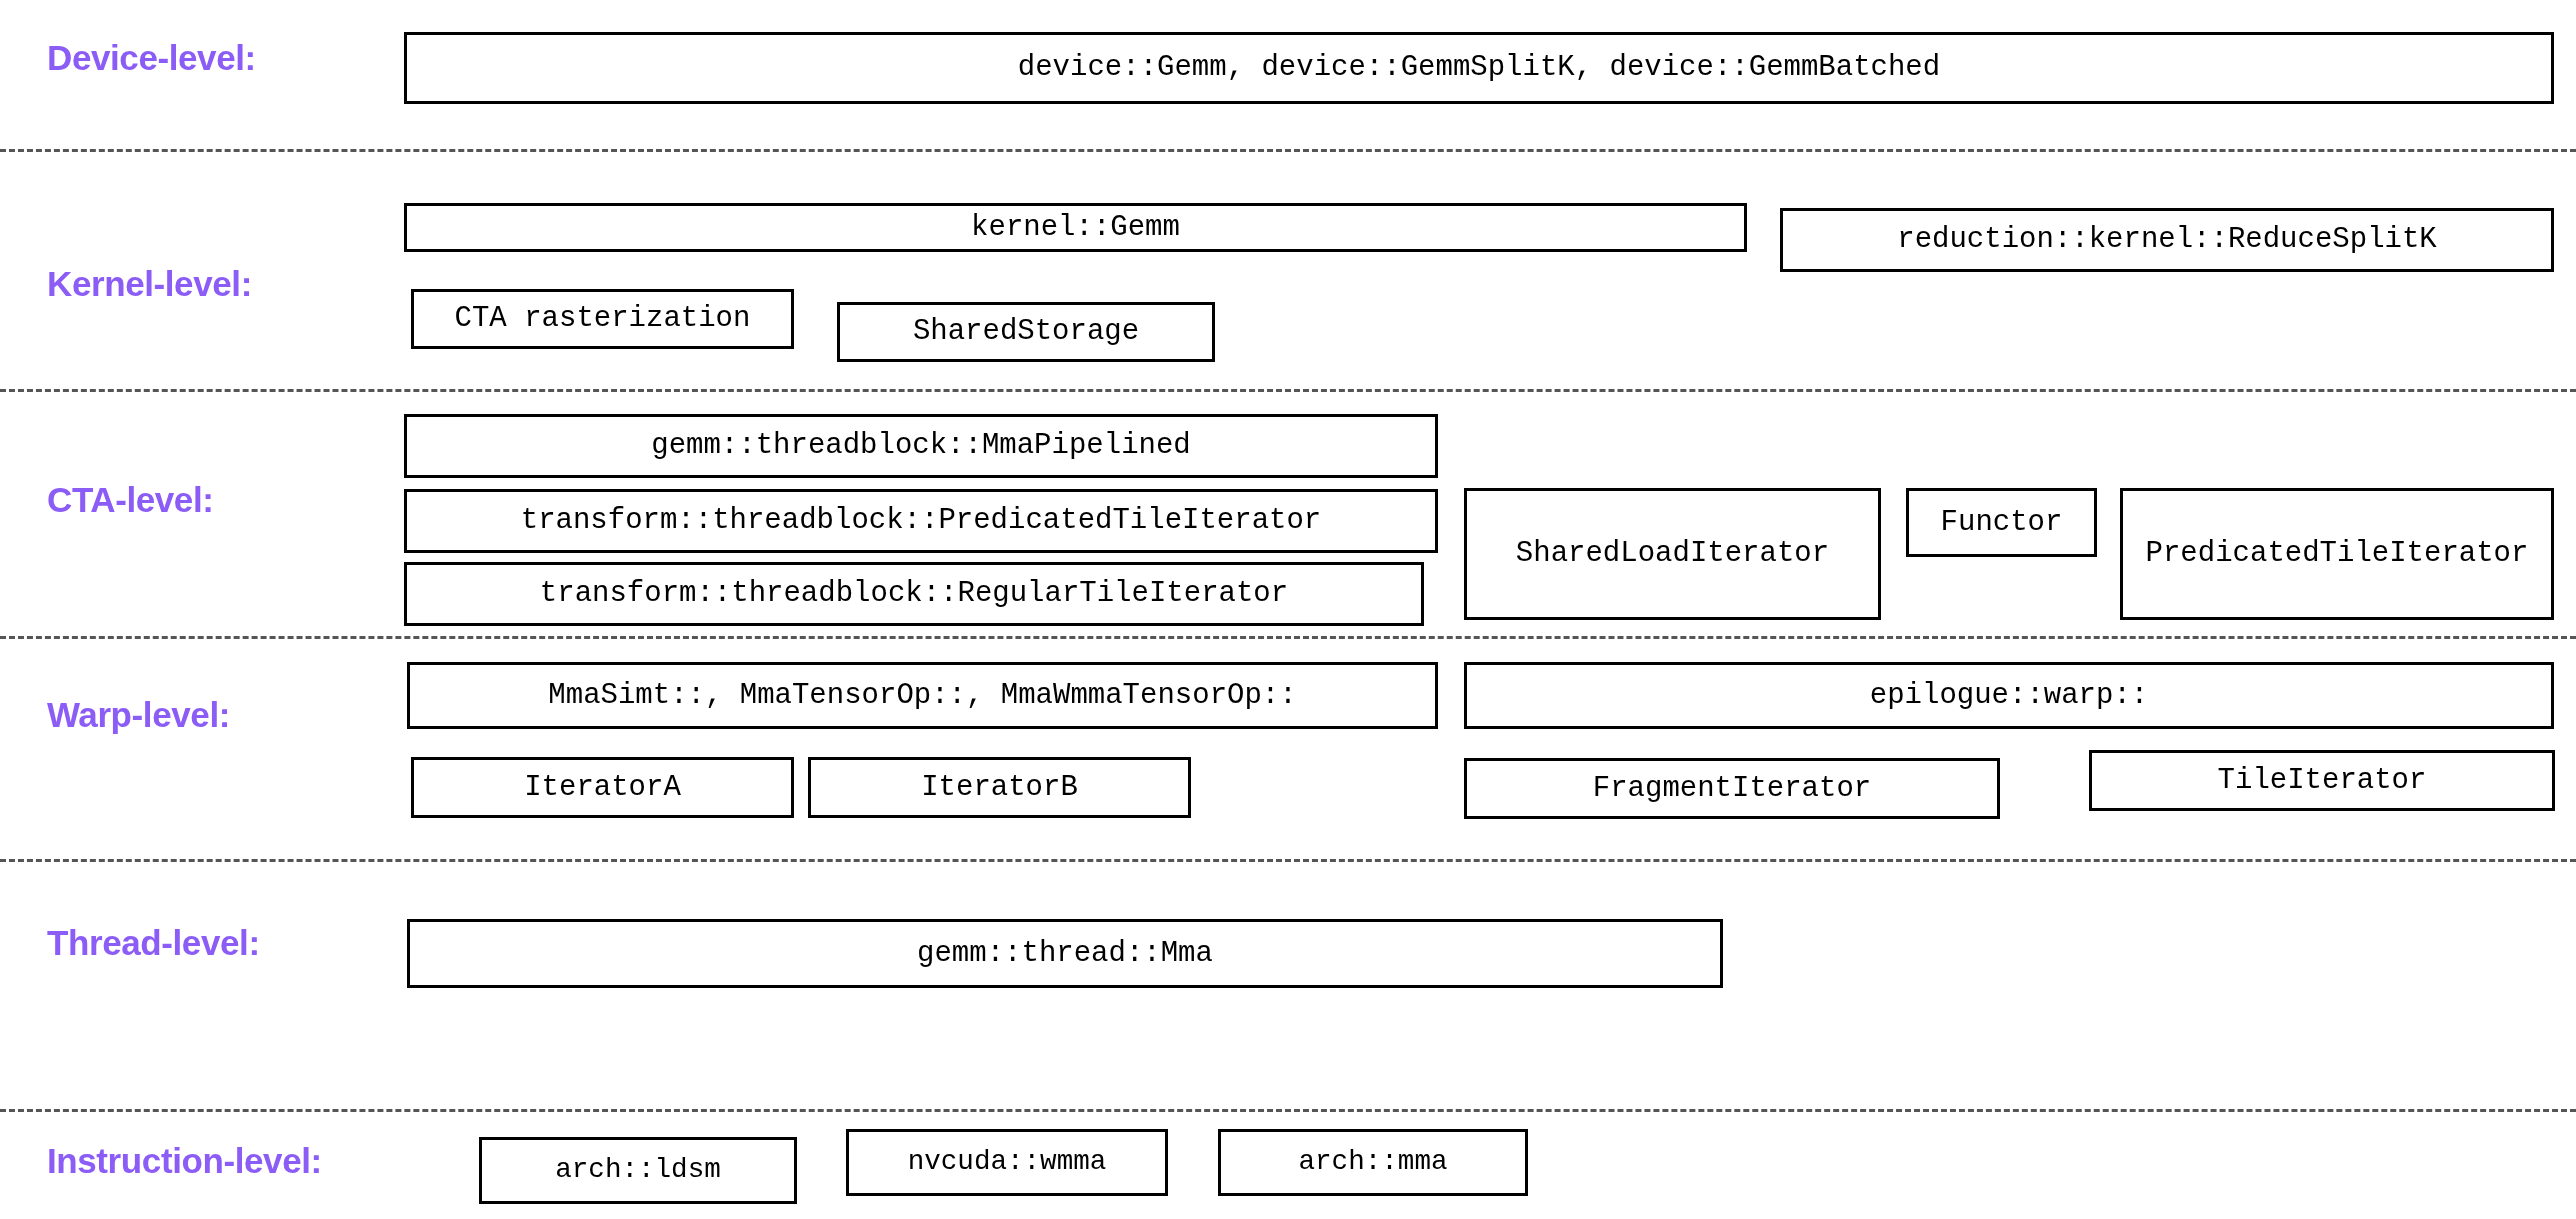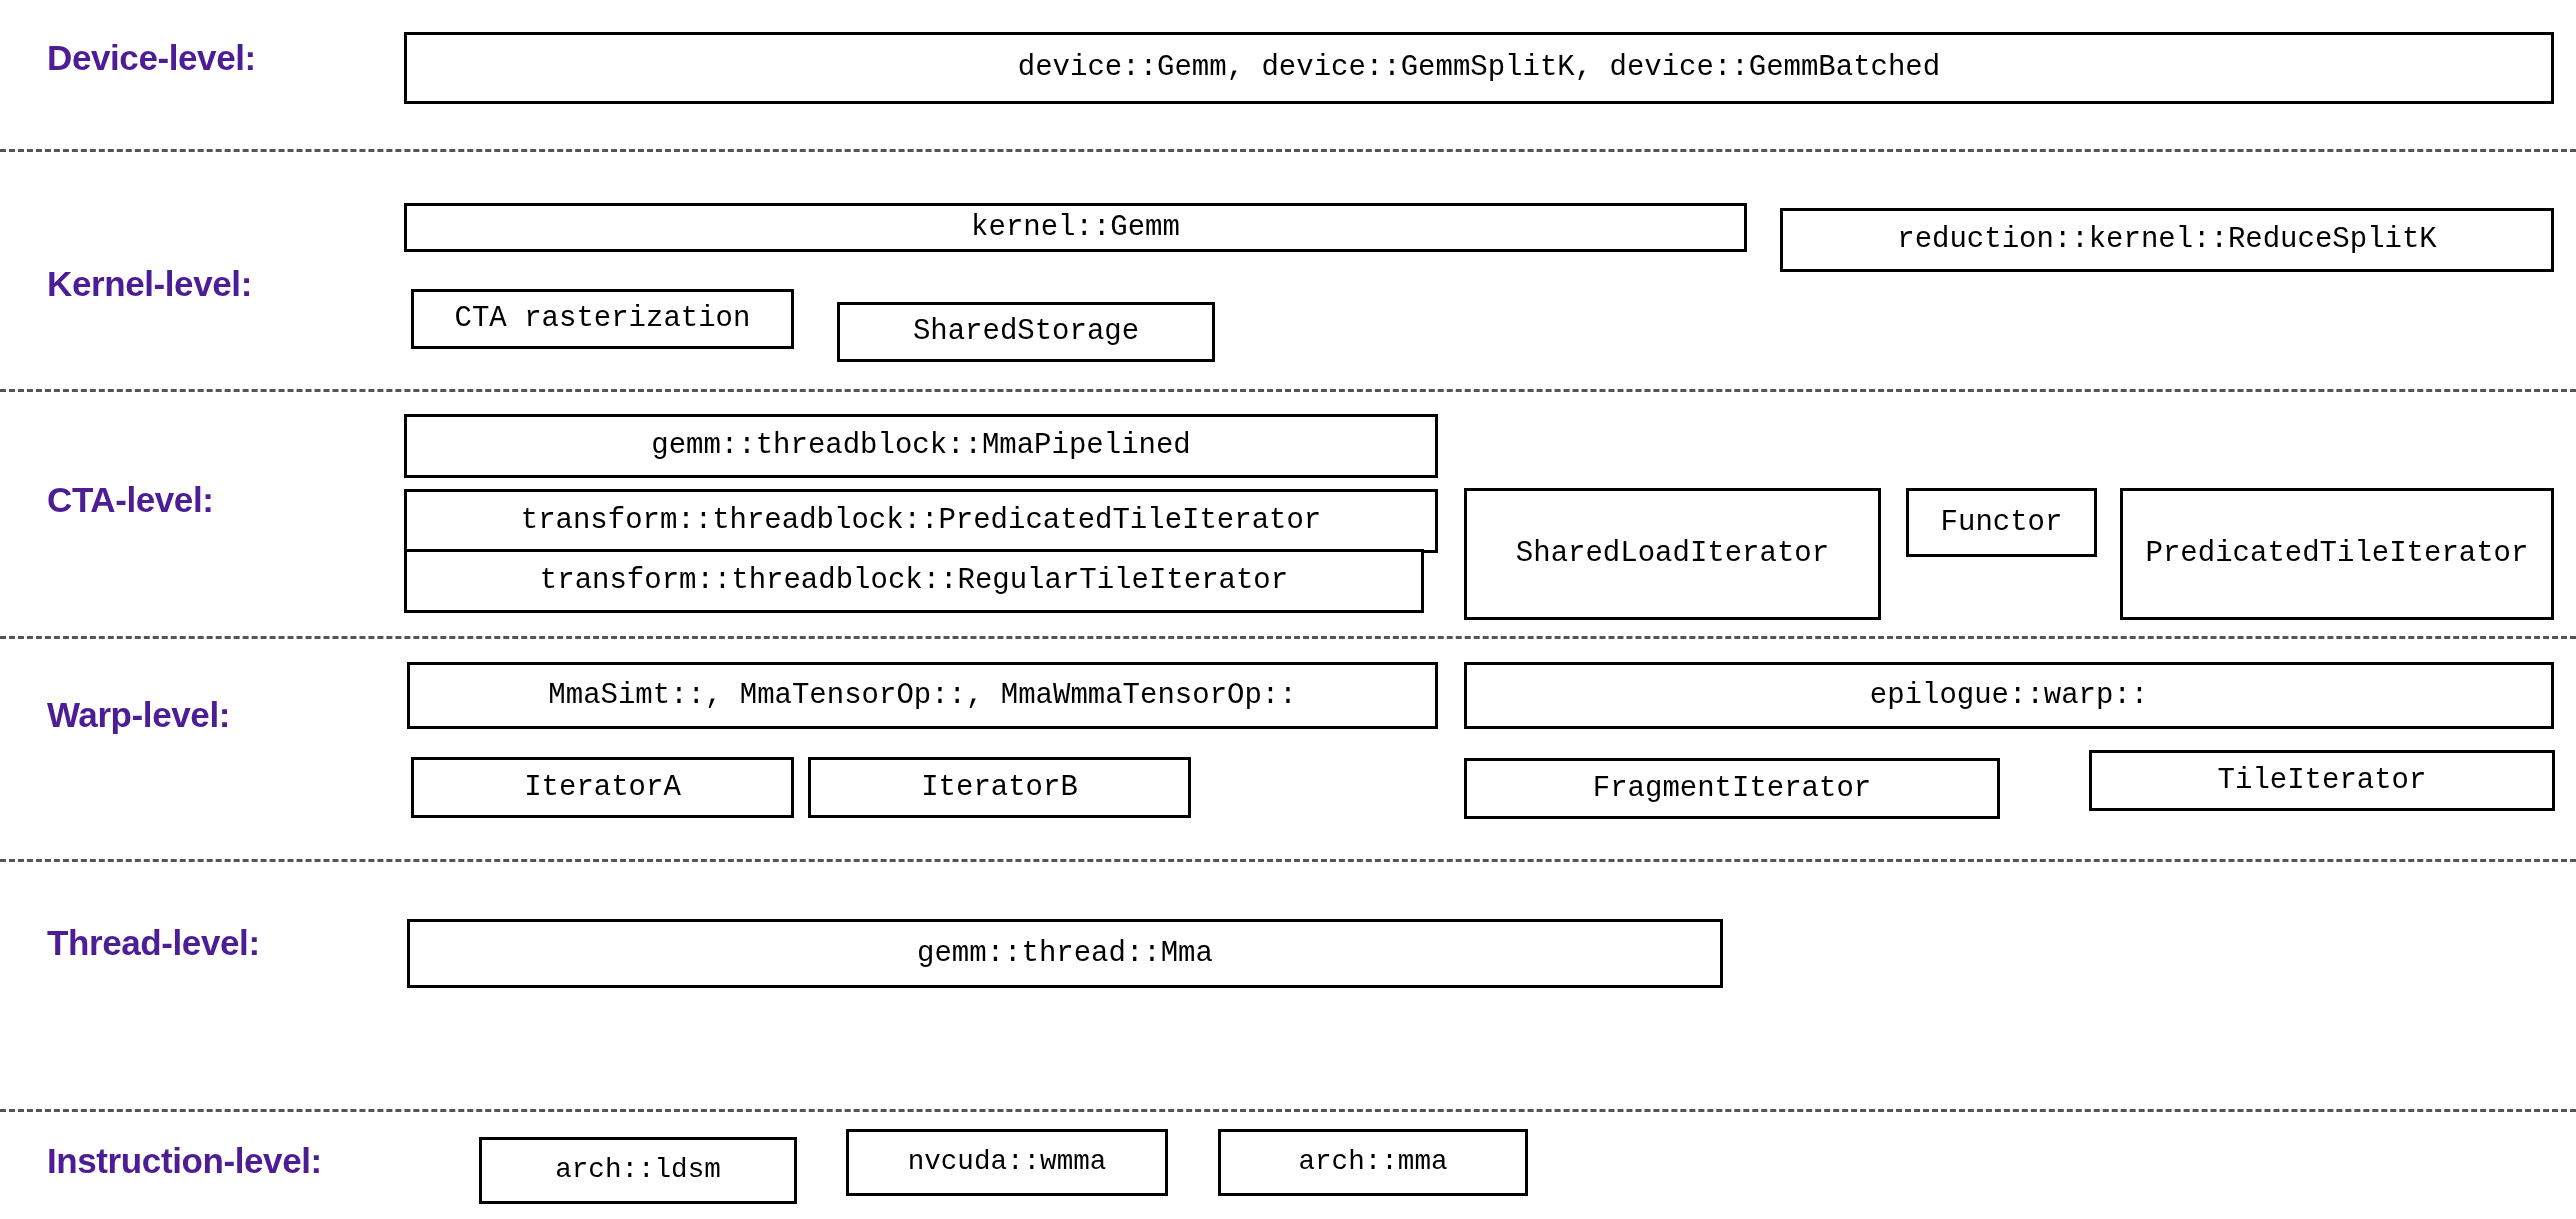--- a/index.html
+++ b/index.html
@@ -13,21 +13,21 @@
     height: 1219px;
     background: #ffffff;
     overflow: hidden;
     font-family: "Liberation Sans", sans-serif;
   }
   .row-label {
     position: absolute;
     font-family: "Liberation Sans", sans-serif;
     font-weight: bold;
     font-size: 35px;
-    color: #4c1d95;
+    color: #8b5cf6;
     letter-spacing: -0.4px;
     white-space: nowrap;
     line-height: 1;
   }
   .divider {
     position: absolute;
     left: 0;
     width: 2576px;
     height: 0;
     border-top: 3.1px dashed #555555;
@@ -87,21 +87,21 @@
   <div class="row-label" style="left:47px; top:482px;">CTA-level:</div>
 
   <div class="box" style="left:404px; top:414px; width:1034px; height:64px;">
     <span>gemm::threadblock::MmaPipelined</span>
   </div>
 
   <div class="box" style="left:404px; top:489px; width:1034px; height:64px;">
     <span>transform::threadblock::PredicatedTileIterator</span>
   </div>
 
-  <div class="box" style="left:404px; top:549px; width:1020px; height:64px;text-align:right;">
+  <div class="box" style="left:404px; top:562px; width:1020px; height:64px;text-align:right;">
     <span>transform::threadblock::RegularTileIterator</span>
   </div>
 
 
   <div class="box" style="left:1464px; top:488px; width:417px; height:132px;">
     <span>SharedLoadIterator</span>
   </div>
 
   <div class="box" style="left:1906px; top:488px; width:191px; height:69px;">
     <span>Functor</span>

